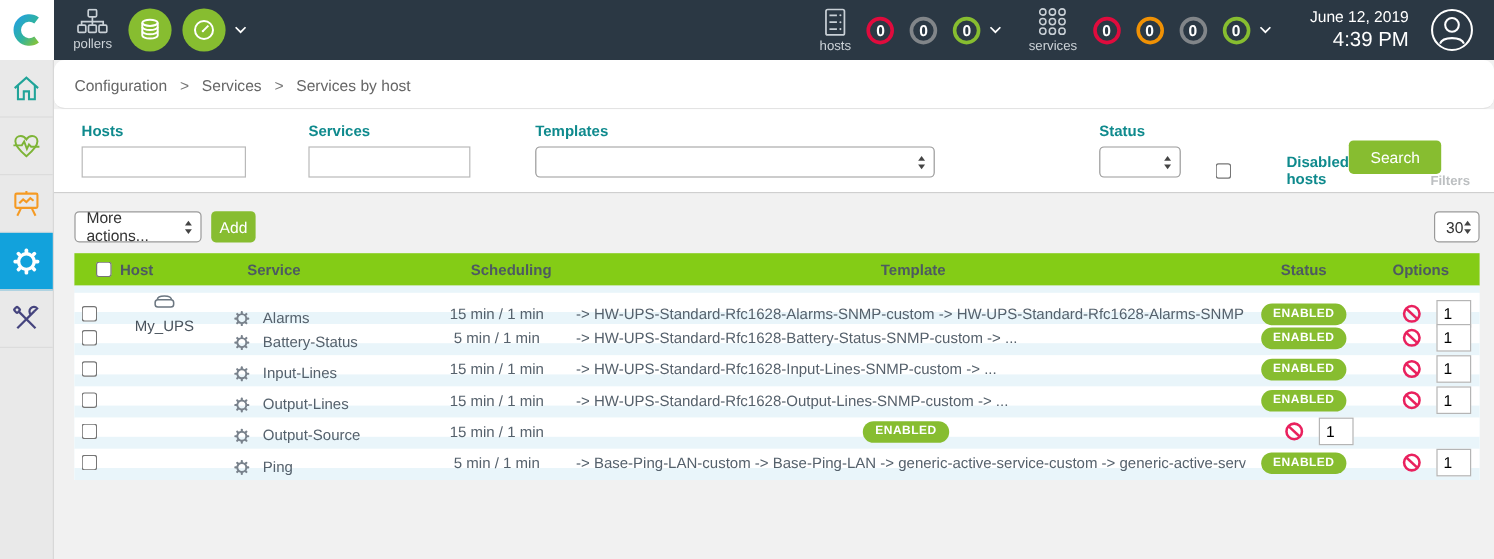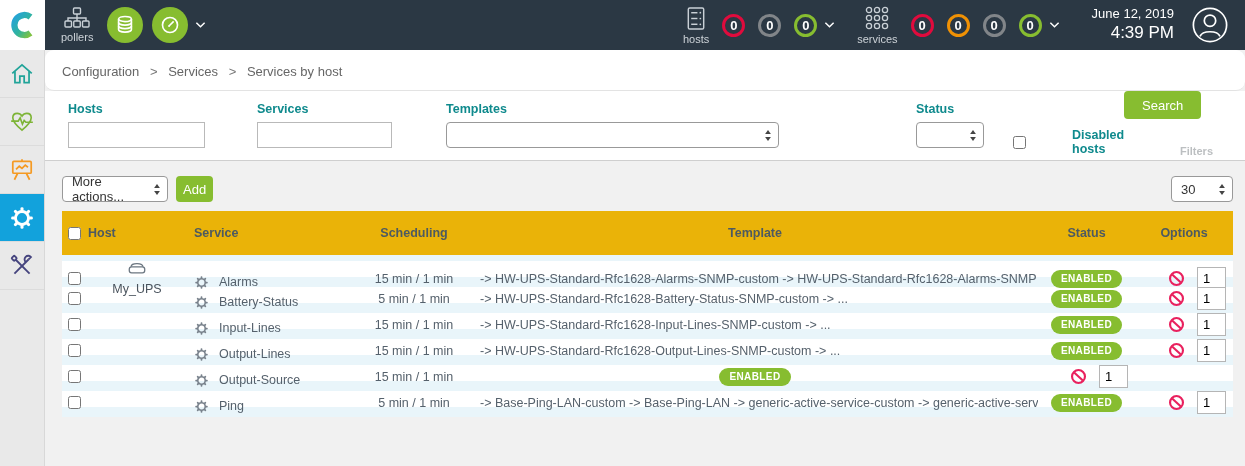--- a/index.html
+++ b/index.html
@@ -61,32 +61,32 @@
   .col-status { margin-left:137px; }
   .fake-select { height:26px; border:1px solid #999; border-radius:4px; background:#fff; display:flex; align-items:center;
                  justify-content:space-between; padding:0 6px 0 9px; font-size:13px; color:#333; cursor:pointer; }
   .w-templates { width:333px; }
   .w-status { width:68px; }
   .updown svg { width:8px; height:13px; }
   .chk { display:flex; align-items:center; margin-left:29px; padding-top:33px; cursor:pointer; }
   .chk input { width:13px; height:13px; margin:0 2px 0 0; }
   .chk span { font-size:12.5px; font-weight:bold; color:#0f8a8d;padding-left:44px; }
   .btn-green { background:#87bd30; color:#fff; border:none; border-radius:4px; font-size:13px; font-family:"Liberation Sans", sans-serif; cursor:pointer; }
-  .search-btn { margin-left:auto; height:28px; padding:0 18px; align-self:flex-start; }
-  .filters-tag { position:absolute; right:32px; bottom:3px; font-size:11px; font-weight:bold; color:#bcbfc1; }
+  .search-btn { margin-left:auto; margin-top:26px; height:28px; padding:0 18px; align-self:flex-start; }
+  .filters-tag { position:absolute; right:20px; bottom:3px; font-size:11px; font-weight:bold; color:#bcbfc1; }
 
   .toolbar { display:flex; align-items:center; padding:15px 12px 0 17px; }
   .w-more { width:106px; }
   .add-btn { margin-left:8px; height:26px; padding:0 7px; }
-  .w-pagesize { width:62px; margin-left:auto; }
+  .w-pagesize { width:38px; margin-left:auto; }
 
   
   .grid-table { margin:9px 12px 0 17px; }
   .t-head, .t-row { display:grid; grid-template-columns:24px 100px 170px 116px 1fr 97px 98px; align-items:center; }
-  .t-head { background:#eab308; height:44px; font-weight:bold; font-size:12.5px; color:#4d5a61; }
+  .t-head { background:#84cc16; height:27px; font-weight:bold; font-size:12.5px; color:#4d5a61;padding-left:12px; }
   .t-body { background:#e9f5fa; padding-top:6px; }
   .t-row { height:26px; background:#fff; border-bottom:10px solid #e9f5fa; font-size:12.5px; color:#55616c; }
   .c-check { display:flex; justify-content:center; }
   .c-check input { width:13px; height:13px; margin:0; }
   .c-host { display:flex; align-items:center; gap:6px; padding-left:2px; color:#4a545e;flex-direction:column; }
   .c-host svg { width:20px; height:15px; color:#6b7680; }
   .c-service { display:flex; align-items:center; gap:10px; padding-left:8px;margin-top:7px; }
   .c-service svg { width:15px; height:15px; color:#79828c; }
   .c-sched { text-align:center; }
   .c-template { padding-left:8px; white-space:nowrap; overflow:hidden; }

